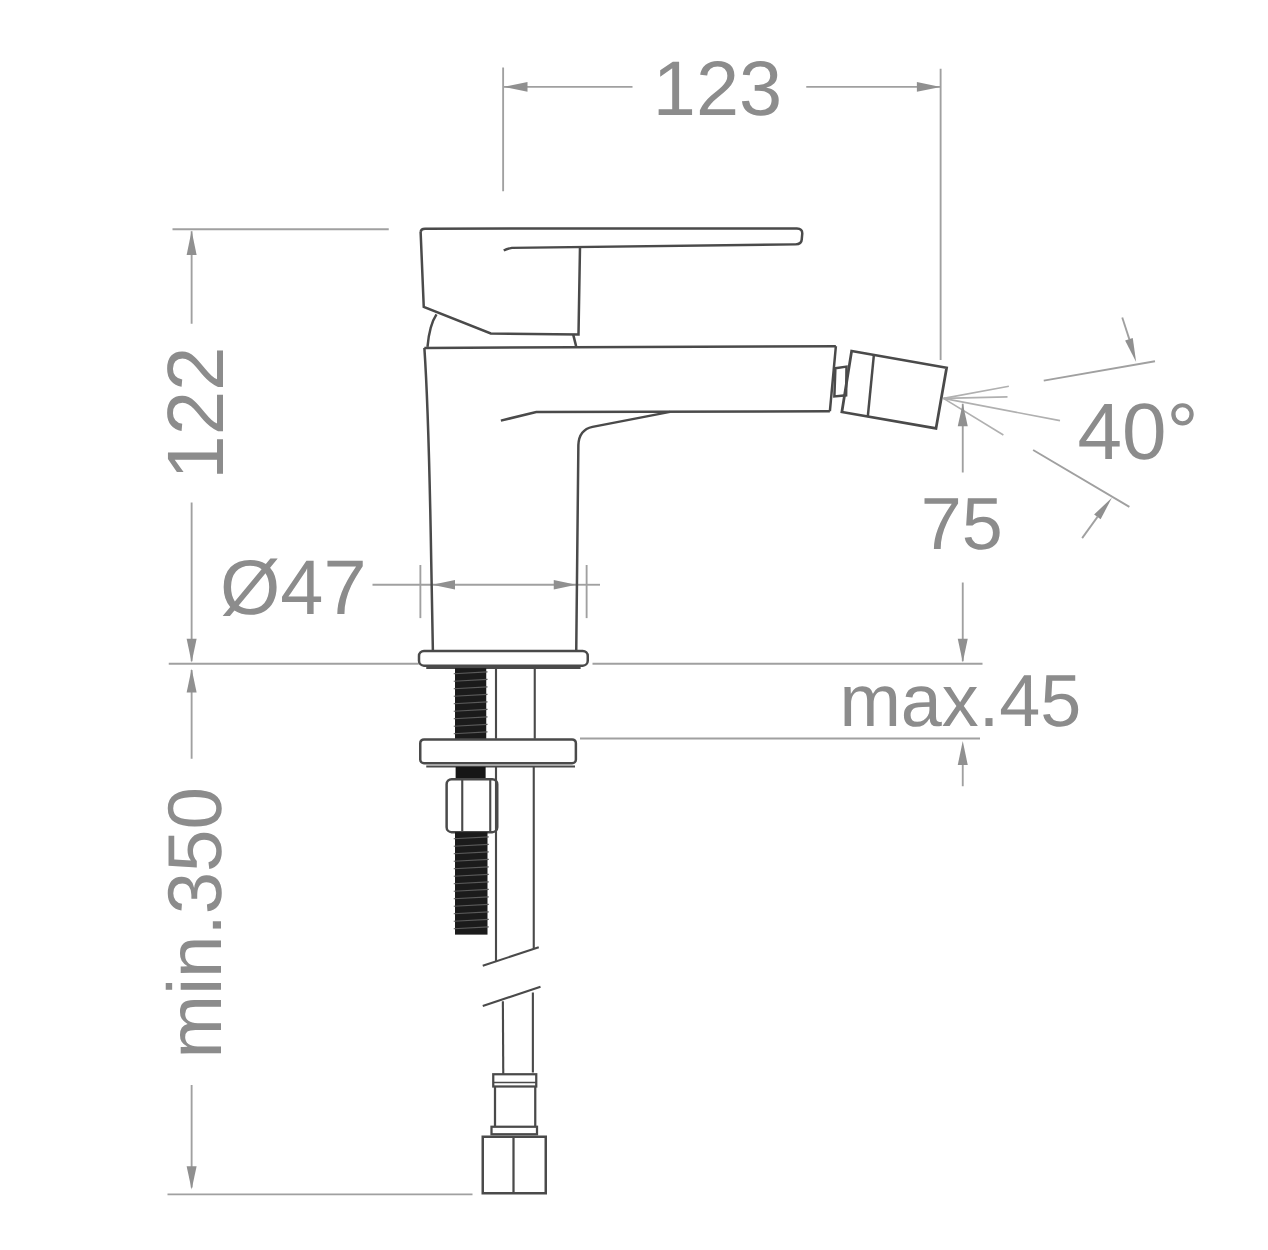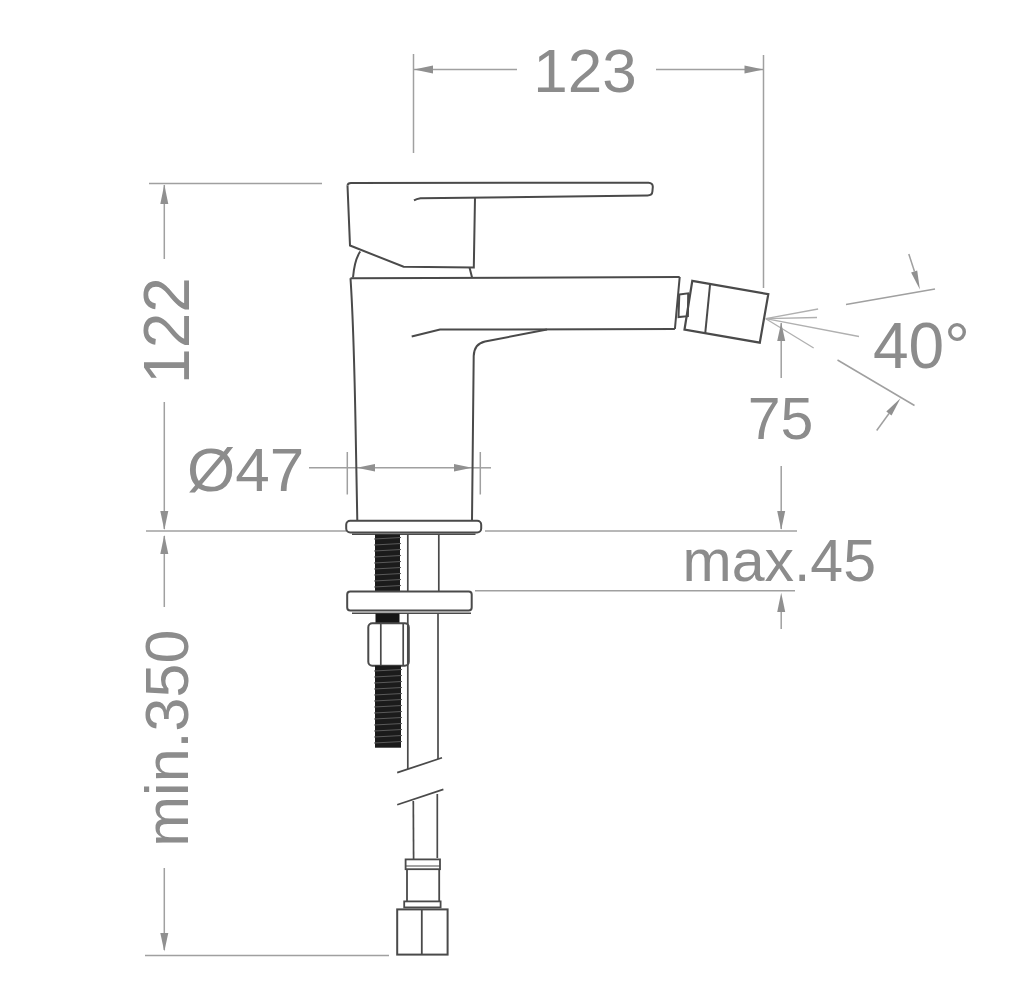--- a/index.html
+++ b/index.html
@@ -1,16 +1,16 @@
 <!DOCTYPE html>
 <html><head>
 <meta charset="utf-8">
 <style>
   html,body{margin:0;padding:0;background:#ffffff;}
-  .wrap{width:970px;height:1000px;position:relative;background:#fff;overflow:hidden;padding-left:11px;}
+  .wrap{width:970px;height:1000px;position:relative;background:#fff;overflow:hidden;}
   text{font-family:"Liberation Sans", sans-serif;fill:#8c8c8c;}
 </style>
 </head>
 <body>
 <div class="wrap">
 <svg width="1014" height="1000" viewBox="0 0 1014 1000">
 
   <rect x="0" y="0" width="1014" height="1000" fill="#ffffff"></rect>
 
   <g stroke="#a0a0a0" stroke-width="1.5" fill="none">

